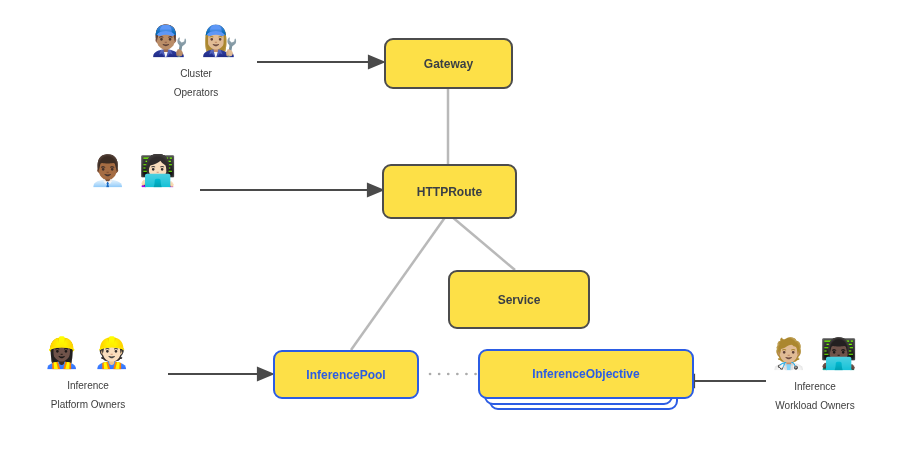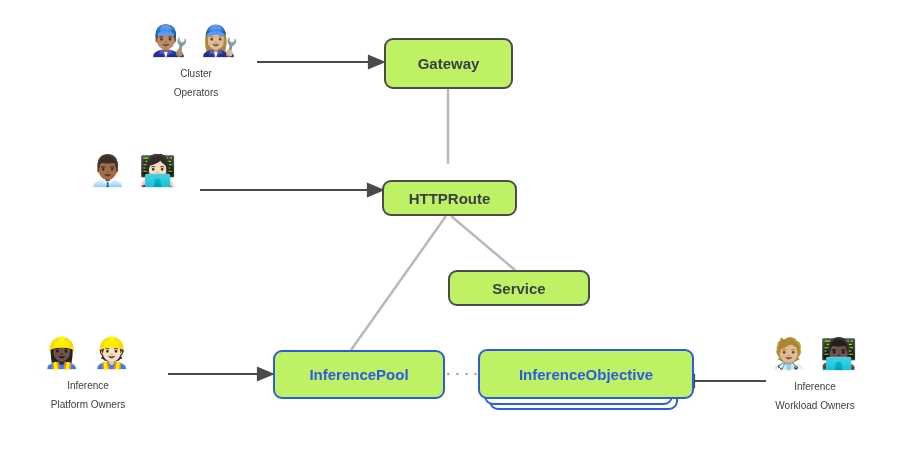--- a/index.html
+++ b/index.html
@@ -24,25 +24,25 @@
     display:block;
     margin-top:2px;
     font-size:10px; line-height:19px;
     color:#3d3d3d;
     white-space:pre-line;
   }
 
   .node {
     position:absolute;
     box-sizing:border-box;
-    background:#bef264;
+    background:#fde047;
     border:2.5px solid #4c4c4c;
     border-radius:9px;
     display:flex; align-items:center; justify-content:center;
-    font-weight:bold; font-size:15px; color:#3a3f45;
+    font-weight:bold; font-size:12px; color:#3a3f45;
     z-index:2;
   }
   .node.blue { border-color:#2b5ce4; color:#2b5ce4; }
   .stack-layer {
     position:absolute;
     box-sizing:border-box;
     background:#ffffff;
     border:2.5px solid #2b5ce4;
     border-radius:9px;
     z-index:1;
@@ -90,23 +90,23 @@
   </div>
 
   <div class="persona" style="left:705px; top:333px;">
     <span class="emoji">🧑🏼‍⚕️ 👨🏿‍💻</span>
     <span class="plabel">Inference
 Workload Owners</span>
   </div>
 
   <div class="node" style="left:384px; top:38px; width:129px; height:51px;">Gateway</div>
 
-  <div class="node" style="left:382px; top:180px; width:135px; height:36px;">HTTPRoute</div>
+  <div class="node" style="left:382px; top:164px; width:135px; height:55px;">HTTPRoute</div>
 
-  <div class="node" style="left:448px; top:270px; width:142px; height:36px;">Service</div>
+  <div class="node" style="left:448px; top:270px; width:142px; height:59px;">Service</div>
 
-  <div class="node blue" style="left:273px; top:350px; width:172px; height:49px;">InferencePool</div>
+  <div class="node blue" style="left:273px; top:350px; width:146px; height:49px;">InferencePool</div>
 
   <div class="stack-layer" style="left:489px; top:360px; width:189px; height:50px;"></div>
   <div class="stack-layer" style="left:484px; top:355px; width:189px; height:50px;"></div>
   <div class="node blue" style="left:478px; top:349px; width:216px; height:50px;">InferenceObjective</div>
 
 </div>
 
 </body></html>

